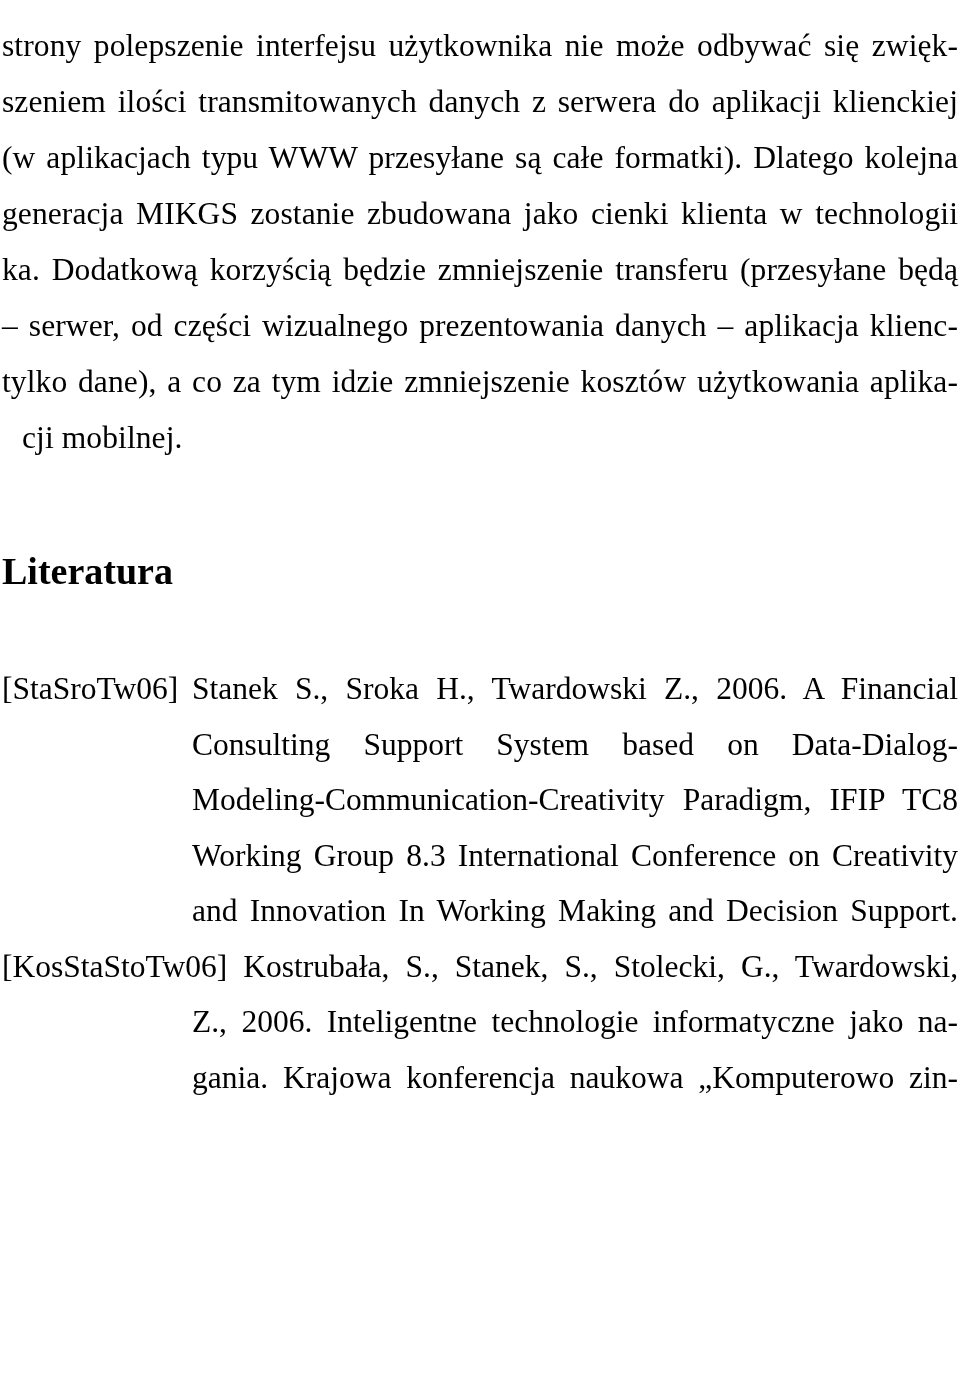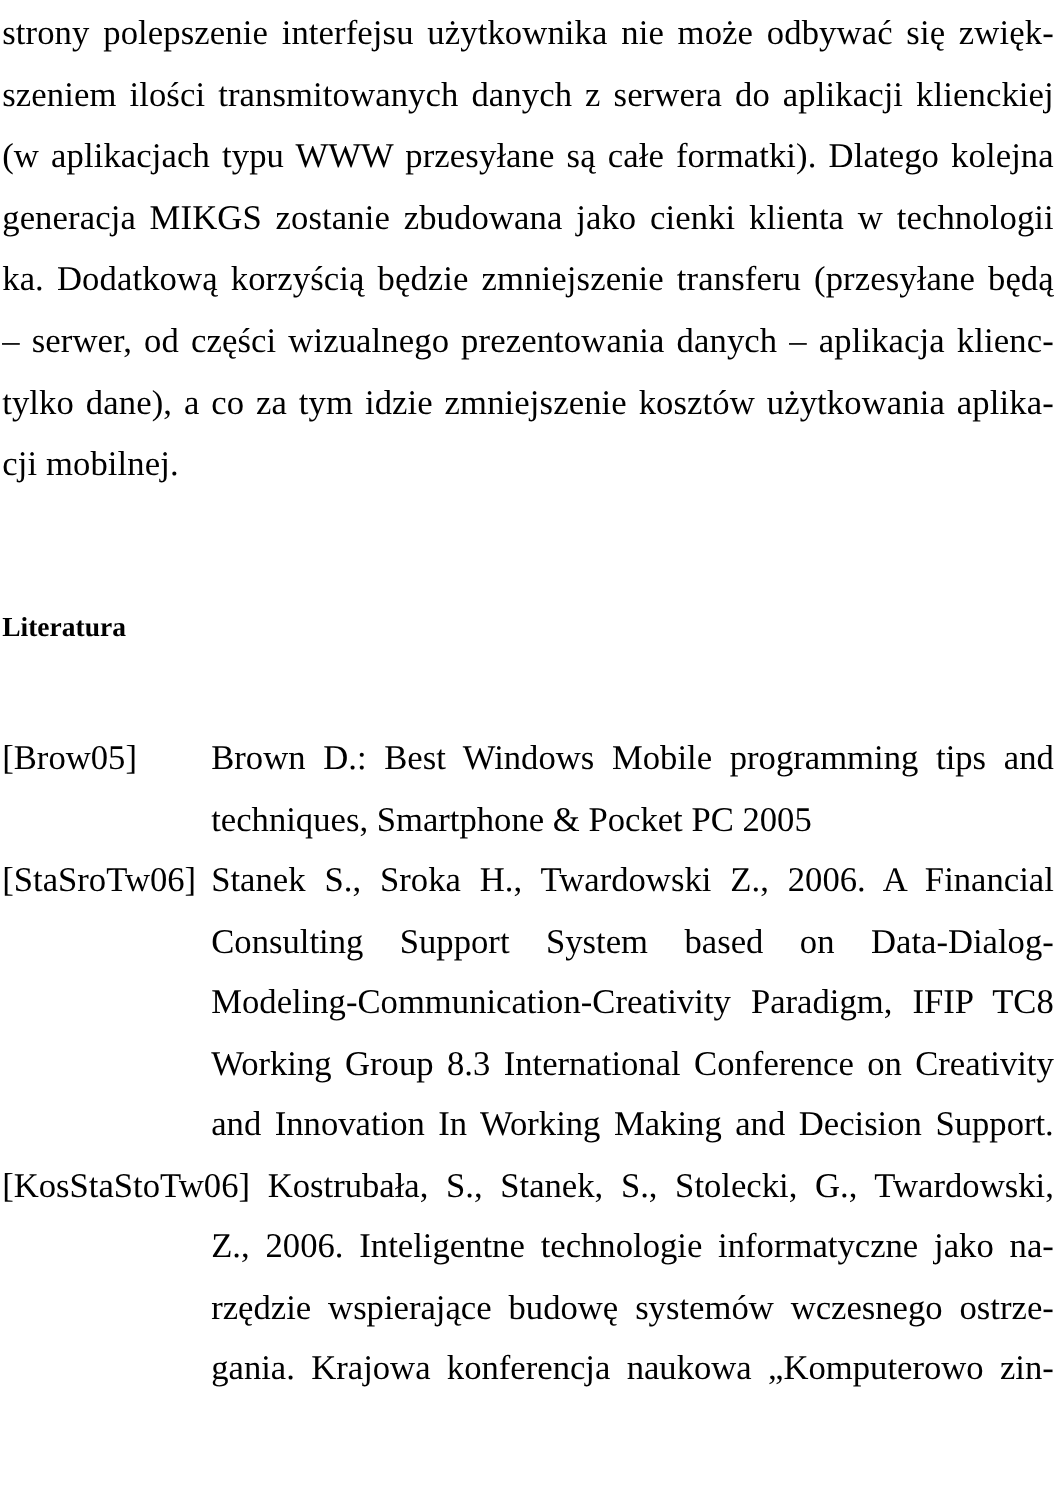--- a/index.html
+++ b/index.html
@@ -23,42 +23,43 @@
     padding: 0 2px;
   }
 
   
   .body-para {
     font-size: 31.5px;
     line-height: 56px;
     text-align: justify;
     text-justify: inter-word;
     margin: 0;
-    padding-top: 2px;
+    padding-top: 18px;
     letter-spacing: 0.1px;
   }
   .body-para .ln {
     display: block;
     white-space: nowrap;
   }
   
   .ln.just {
     text-align: justify;
     text-align-last: justify;
     white-space: normal;
   }
   .ln.last {
     text-align: left;
     text-align-last: left;
     white-space: normal;
+    margin-left: 20px;
   }
 
   
   .section-heading {
-    font-size: 25px;
+    font-size: 38px;
     font-weight: bold;
     line-height: 36px;
     margin: 0;
     padding: 0;
     position: absolute;
     left: 2px;
     top: 553px;
     text-align: right;
   }
 
@@ -118,34 +119,29 @@
     <span class="ln just">ka. Dodatkową korzyścią będzie zmniejszenie transferu (przesyłane będą</span>
     <span class="ln just">– serwer, od części wizualnego prezentowania danych – aplikacja klienc-</span>
     <span class="ln just">tylko dane), a co za tym idzie zmniejszenie kosztów użytkowania aplika-</span>
     <span class="ln last">cji mobilnej.</span>
   </div>
 
   <h2 class="section-heading">Literatura</h2>
 
   <div class="biblio">
 
-    <div class="ref">
-      <span class="ref-first"><span class="tag-pad">[Brow05]</span><span>Brown D.: Best Windows Mobile programming tips and</span></span>
-      <span class="ref-line indent flush">techniques, Smartphone &amp; Pocket PC 2005</span>
-    </div>
 
     <div class="ref">
       <span class="ref-first"><span class="tag-pad">[StaSroTw06]</span><span>Stanek S., Sroka H., Twardowski Z., 2006. A Financial</span></span>
       <span class="ref-line indent">Consulting Support System based on Data-Dialog-</span>
       <span class="ref-line indent">Modeling-Communication-Creativity Paradigm, IFIP TC8</span>
       <span class="ref-line indent">Working Group 8.3 International Conference on Creativity</span>
       <span class="ref-line indent">and Innovation In Working Making and Decision Support.</span>
     </div>
 
     <div class="ref">
       <span class="ref-first"><span class="tag">[KosStaStoTw06]</span>&nbsp;<span>Kostrubała, S., Stanek, S., Stolecki, G., Twardowski,</span></span>
       <span class="ref-line indent">Z., 2006. Inteligentne technologie informatyczne jako na-</span>
-      <span class="ref-line indent">rzędzie wspierające budowę systemów wczesnego ostrze-</span>
       <span class="ref-line indent">gania. Krajowa konferencja naukowa „Komputerowo zin-</span>
     </div>
 
   </div>
 </div>
 
 </body></html>

